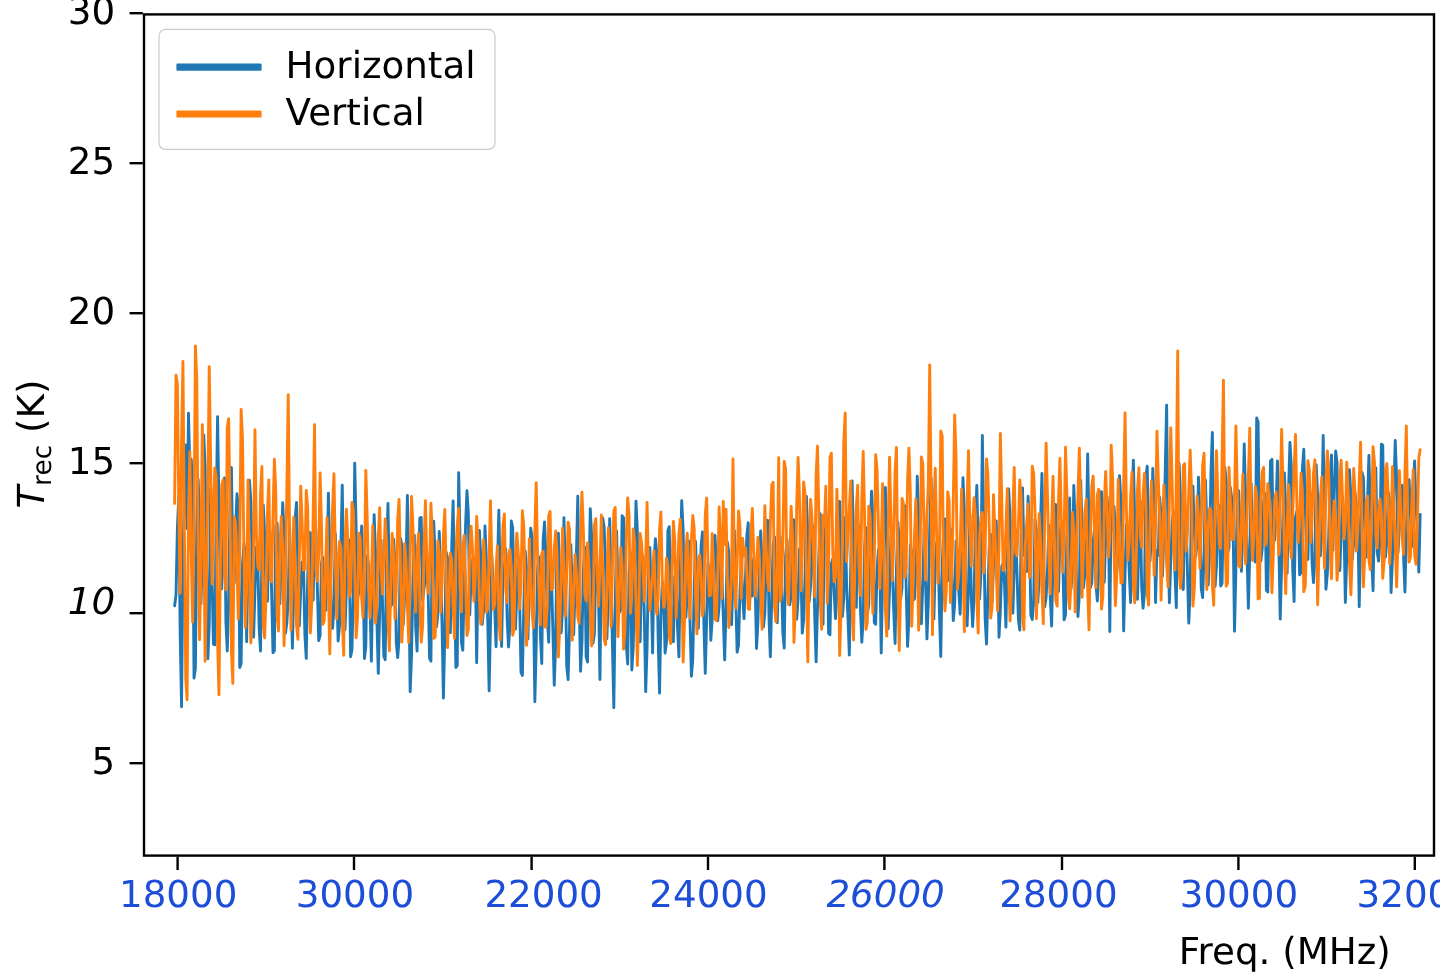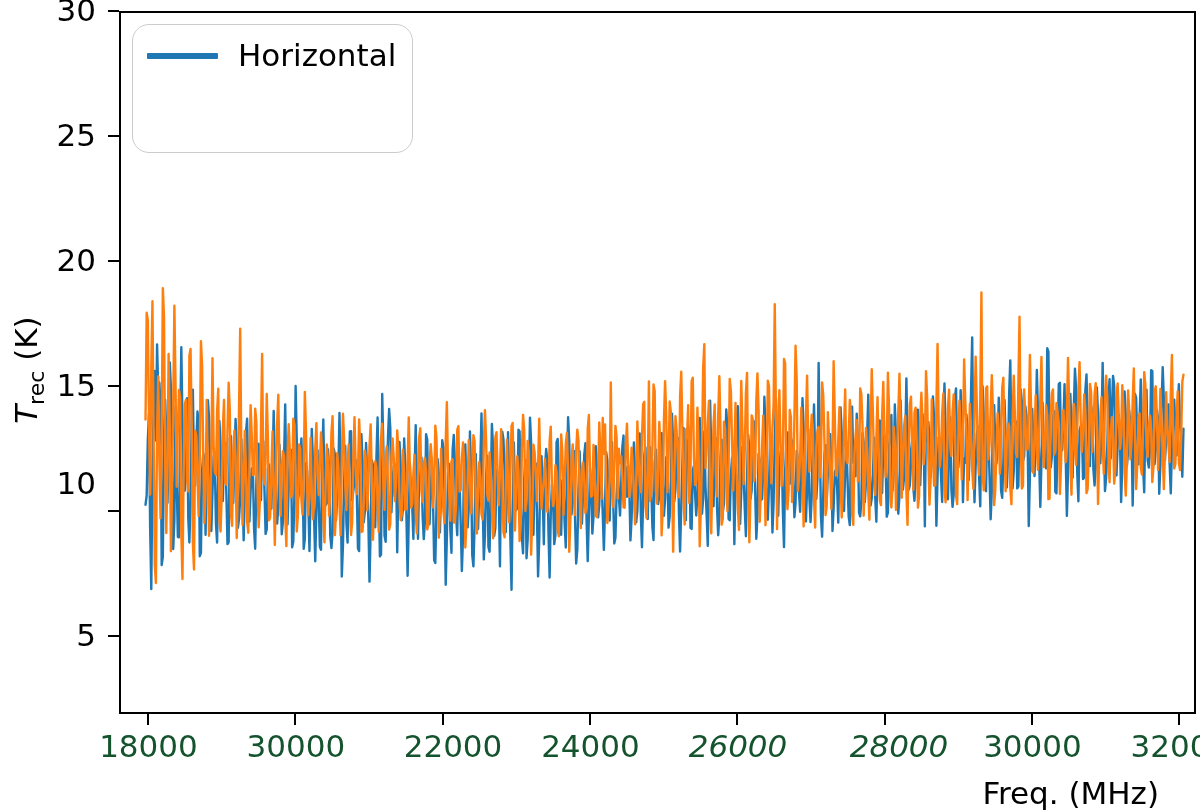--- a/index.html
+++ b/index.html
@@ -59,21 +59,21 @@
     font-size: 31px;
     color: #000000;
     line-height: 1;
   }
   .ticklabel-x {
     position: absolute;
     top: 731px;
     text-align: center;
     width: 200px;
     font-size: 31px;
-    color: #14532d;
+    color: #1d4ed8;
     line-height: 1;
   }
 
   
   #xlabel {
     position: absolute;
     top: 775px;
     left: 0;
     width: 1159px;
     text-align: right;
@@ -98,23 +98,23 @@
     vertical-align: -0.28em;
     font-style: normal;
   }
 
   
   #legend {
     position: absolute;
     left: 132px;
     top: 24px;
     width: 281px;
-    height: 129px;
+    height: 101px;
     border: 1.6px solid #cccccc;
-    border-radius: 17px;
+    border-radius: 6px;
     background: #ffffff;
     box-sizing: border-box;
     padding: 11px 0 0 0;
   }
   .legend-row {
     display: flex;
     align-items: center;
     height: 39px;
     padding-left: 14px;
   }
@@ -143,21 +143,21 @@
     <g id="series-group">
         <path d="M26.52 493.77L27.67 484.70L28.83 428.77L29.98 402.69L31.14 516.54L32.29 577.99L33.45 461.15L34.60 397.53L35.76 359.86L36.91 429.51L38.07 333.38L39.22 379.40L40.37 371.69L41.53 394.59L42.68 553.99L43.84 545.94L44.99 424.53L46.15 388.62L47.30 421.64L48.46 492.02L49.61 448.97L50.77 351.38L51.92 377.11L53.07 453.92L54.23 538.00L55.38 509.24L56.54 396.02L57.69 470.71L58.85 525.81L60.00 526.35L61.16 417.29L62.31 336.19L63.47 411.42L64.62 479.72L65.78 479.76L66.93 428.72L68.08 387.19L69.24 506.69L70.39 531.45L71.55 489.69L72.70 407.76L73.86 378.59L75.01 459.32L76.17 474.75L77.32 432.39L78.48 400.51L79.63 411.40L80.78 545.21L81.94 541.93L83.09 459.60L84.25 442.23L85.40 449.49L86.56 523.83L87.71 454.50L88.87 389.15L90.02 406.00L91.18 459.39L92.33 519.98L93.48 480.53L94.64 444.99L95.79 452.77L96.95 512.57L98.10 531.63L99.26 450.60L100.41 409.92L101.57 434.26L102.72 487.93L103.88 489.94L105.03 439.54L106.19 432.52L107.34 481.44L108.49 533.00L109.65 531.25L110.80 427.14L111.96 425.00L113.11 484.00L114.27 492.07L115.42 450.92L116.58 407.97L117.73 434.11L118.89 516.81L120.04 507.88L121.19 487.13L122.35 428.27L123.50 476.17L124.66 529.22L125.81 479.59L126.97 421.31L128.12 407.73L129.28 467.24L130.43 510.61L131.59 480.88L132.74 457.56L133.89 458.49L135.05 517.46L136.20 537.69L137.36 472.47L138.51 432.54L139.67 432.96L140.82 489.87L141.98 488.98L143.13 428.13L144.29 430.33L145.44 477.62L146.59 522.85L147.75 518.24L148.90 457.86L150.06 453.46L151.21 483.95L152.37 497.80L153.52 458.50L154.68 399.91L155.83 450.15L156.99 495.35L158.14 512.57L159.30 495.94L160.45 433.68L161.60 477.73L162.76 523.20L163.91 510.68L165.07 446.47L166.22 393.33L167.38 478.12L168.53 513.58L169.69 478.86L170.84 442.47L172.00 438.97L173.15 536.24L174.30 530.57L175.46 481.94L176.61 374.95L177.77 429.33L178.92 488.30L180.08 482.00L181.23 447.76L182.39 427.33L183.54 460.83L184.70 537.83L185.85 527.68L187.00 452.23L188.16 460.14L189.31 490.57L190.47 540.04L191.62 476.25L192.78 417.84L193.93 449.29L195.09 506.46L196.24 550.19L197.40 498.73L198.55 439.11L199.71 489.75L200.86 535.77L202.01 538.70L203.17 446.04L204.32 408.51L205.48 475.23L206.63 494.21L207.79 492.12L208.94 438.23L210.10 455.71L211.25 524.44L212.41 537.05L213.56 521.72L214.71 437.45L215.87 443.27L217.02 509.28L218.18 487.10L219.33 460.52L220.49 401.95L221.64 471.00L222.80 565.50L223.95 534.93L225.11 472.18L226.26 435.04L227.41 511.72L228.57 531.61L229.72 467.93L230.88 420.48L232.03 420.18L233.19 489.16L234.34 479.55L235.50 471.55L236.65 449.07L237.81 483.60L238.96 537.42L240.11 540.06L241.27 432.45L242.42 423.28L243.58 451.31L244.73 511.35L245.89 500.72L247.04 431.88L248.20 464.96L249.35 508.86L250.51 570.65L251.66 518.42L252.82 449.18L253.97 454.04L255.12 510.61L256.28 516.22L257.43 446.19L258.59 406.43L259.74 473.72L260.90 545.24L262.05 543.50L263.21 382.96L264.36 436.67L265.52 524.48L266.67 530.81L267.82 474.27L268.98 426.72L270.13 397.98L271.29 417.20L272.44 501.39L273.60 471.22L274.75 455.50L275.91 485.35L277.06 453.40L278.22 541.33L279.37 472.03L280.52 431.07L281.68 453.61L282.83 509.22L283.99 497.48L285.14 427.38L286.30 455.58L287.45 506.61L288.61 564.72L289.76 507.73L290.92 453.21L292.07 481.91L293.23 495.10L294.38 527.92L295.53 462.63L296.69 414.16L297.84 471.56L299.00 527.72L300.15 464.79L301.31 463.56L302.46 446.40L303.62 505.02L304.77 528.15L305.93 510.35L307.08 423.22L308.23 428.56L309.39 491.00L310.54 513.26L311.70 483.55L312.85 452.21L314.01 488.18L315.16 549.28L316.32 551.93L317.47 496.51L318.63 448.02L319.78 461.99L320.93 521.53L322.09 477.31L323.24 429.21L324.40 436.71L325.55 490.41L326.71 573.79L327.86 525.96L329.02 462.30L330.17 452.99L331.33 518.78L332.48 541.90L333.64 438.74L334.79 423.92L335.94 452.17L337.10 504.19L338.25 524.19L339.41 456.76L340.56 469.51L341.72 513.67L342.87 560.01L344.03 525.75L345.18 440.84L346.34 433.41L347.49 484.35L348.64 516.40L349.80 497.09L350.95 420.42L352.11 462.13L353.26 544.08L354.42 555.39L355.57 514.55L356.73 442.89L357.88 481.57L359.04 517.94L360.19 482.08L361.34 450.62L362.50 402.47L363.65 488.45L364.81 548.40L365.96 524.32L367.12 464.24L368.27 445.05L369.43 535.92L370.58 540.67L371.74 476.43L372.89 412.93L374.04 435.80L375.20 524.90L376.35 517.09L377.51 458.59L378.66 463.51L379.82 487.51L380.97 555.31L382.13 451.36L383.28 420.62L384.44 428.22L385.59 459.41L386.75 521.28L387.90 487.11L389.05 421.23L390.21 470.66L391.36 527.22L392.52 578.77L393.67 493.74L394.83 431.52L395.98 478.32L397.14 499.21L398.29 497.03L399.45 418.78L400.60 420.35L401.75 494.72L402.91 526.35L404.06 542.33L405.22 466.78L406.37 449.09L407.53 547.28L408.68 528.52L409.84 470.42L410.99 406.60L412.15 432.11L413.30 515.88L414.45 523.74L415.61 467.64L416.76 452.55L417.92 500.85L419.07 565.40L420.23 528.96L421.38 457.40L422.54 445.27L423.69 482.27L424.85 533.21L426.00 457.19L427.16 437.97L428.31 449.07L429.46 520.64L430.62 566.59L431.77 502.78L432.93 473.51L434.08 488.89L435.24 533.13L436.39 524.24L437.55 431.24L438.70 427.88L439.86 483.98L441.01 514.94L442.16 523.77L443.32 469.40L444.47 471.58L445.63 512.59L446.78 536.44L447.94 460.41L449.09 406.21L450.25 429.85L451.40 502.92L452.56 503.39L453.71 484.56L454.86 439.83L456.02 506.80L457.17 552.50L458.33 538.36L459.48 478.13L460.64 440.27L461.79 477.46L462.95 512.69L464.10 480.95L465.26 443.59L466.41 432.27L467.56 508.81L468.72 550.16L469.87 506.29L471.03 457.95L472.18 473.35L473.34 522.59L474.49 505.49L475.65 439.37L476.80 435.10L477.96 458.43L479.11 506.30L480.27 494.00L481.42 449.15L482.57 468.94L483.73 502.47L484.88 538.90L486.04 496.23L487.19 441.11L488.35 449.33L489.50 485.10L490.66 509.62L491.81 469.91L492.97 431.10L494.12 485.99L495.27 532.41L496.43 526.64L497.58 484.34L498.74 456.20L499.89 485.84L501.05 504.56L502.20 471.92L503.36 435.53L504.51 424.58L505.67 492.68L506.82 456.25L507.97 485.76L509.13 454.38L510.28 475.41L511.44 529.41L512.59 507.74L513.75 466.66L514.90 431.54L516.06 458.65L517.21 511.38L518.37 499.86L519.52 461.50L520.68 422.50L521.83 503.90L522.98 536.30L524.14 487.79L525.29 443.76L526.45 436.42L527.60 473.40L528.76 507.95L529.91 448.71L531.07 436.14L532.22 474.08L533.38 516.24L534.53 529.14L535.68 452.09L536.84 438.61L537.99 477.21L539.15 493.00L540.30 484.64L541.46 422.05L542.61 422.19L543.77 472.92L544.92 504.91L546.08 488.31L547.23 446.26L548.38 458.69L549.54 516.64L550.69 505.71L551.85 469.51L553.00 402.62L554.16 433.42L555.31 490.34L556.47 478.43L557.62 443.15L558.78 427.02L559.93 502.56L561.08 540.59L562.24 495.46L563.39 451.86L564.55 417.07L565.70 488.40L566.86 509.21L568.01 431.73L569.17 414.86L570.32 430.14L571.48 516.89L572.63 517.94L573.79 459.13L574.94 454.76L576.09 483.04L577.25 504.49L578.40 483.35L579.56 415.46L580.71 406.91L581.87 457.71L583.02 502.74L584.18 487.09L585.33 420.46L586.49 475.23L587.64 504.01L588.79 534.91L589.95 461.83L591.10 389.76L592.26 439.91L593.41 490.30L594.57 495.17L595.72 440.38L596.88 427.10L598.03 496.13L599.19 524.21L600.34 504.57L601.49 445.73L602.65 428.67L603.80 500.70L604.96 493.08L606.11 434.80L607.27 398.36L608.42 418.78L609.58 507.75L610.73 509.21L611.89 463.41L613.04 446.81L614.20 458.90L615.35 533.17L616.50 470.43L617.66 410.87L618.81 395.24L619.97 450.30L621.12 512.92L622.28 480.18L623.43 435.60L624.59 461.85L625.74 497.19L626.90 525.23L628.05 463.74L629.20 423.97L630.36 438.89L631.51 487.95L632.67 479.34L633.82 409.59L634.98 410.50L636.13 477.47L637.29 527.68L638.44 505.13L639.60 442.89L640.75 449.40L641.90 489.26L643.06 487.98L644.21 461.74L645.37 385.82L646.52 418.72L647.68 490.98L648.83 508.77L649.99 475.57L651.14 429.35L652.30 471.71L653.45 521.43L654.60 491.51L655.76 430.00L656.91 387.30L658.07 448.36L659.22 504.70L660.38 458.39L661.53 441.60L662.69 437.61L663.84 498.90L665.00 536.12L666.15 459.70L667.31 433.49L668.46 421.37L669.61 467.53L670.77 472.74L671.92 427.07L673.08 430.52L674.23 467.03L675.39 506.23L676.54 492.76L677.70 439.91L678.85 448.28L680.01 481.89L681.16 500.84L682.31 449.50L683.47 387.15L684.62 415.46L685.78 482.73L686.93 510.48L688.09 477.67L689.24 418.49L690.40 487.49L691.55 511.07L692.71 485.73L693.86 428.95L695.01 393.44L696.17 444.12L697.32 488.00L698.48 466.83L699.63 351.93L700.79 426.00L701.94 504.72L703.10 525.73L704.25 484.84L705.41 443.90L706.56 434.25L707.72 490.73L708.87 462.14L710.02 429.33L711.18 423.18L712.33 448.61L713.49 520.05L714.64 497.26L715.80 460.99L716.95 458.40L718.11 476.28L719.26 511.62L720.42 450.65L721.57 396.48L722.72 421.28L723.88 468.86L725.03 499.95L726.19 460.00L727.34 431.30L728.50 466.86L729.65 505.25L730.81 514.12L731.96 434.11L733.12 395.69L734.27 451.76L735.42 435.74L736.58 465.24L737.73 402.58L738.89 429.20L740.04 501.58L741.20 505.32L742.35 490.62L743.51 422.04L744.66 431.27L745.82 491.28L746.97 471.24L748.13 424.95L749.28 383.62L750.43 447.00L751.59 494.66L752.74 487.21L753.90 464.09L755.05 426.62L756.21 486.05L757.36 510.73L758.52 454.99L759.67 414.92L760.83 409.46L761.98 452.85L763.13 481.96L764.29 435.14L765.44 423.86L766.60 450.63L767.75 505.61L768.91 501.61L770.06 435.31L771.22 423.46L772.37 404.01L773.53 479.63L774.68 464.11L775.83 393.56L776.99 425.72L778.14 473.13L779.30 502.75L780.45 484.52L781.61 389.45L782.76 430.70L783.92 478.63L785.07 466.31L786.23 434.14L787.38 367.33L788.53 430.31L789.69 478.71L790.84 474.50L792.00 439.87L793.15 429.55L794.31 476.51L795.46 489.81L796.62 465.29L797.77 399.20L798.93 398.74L800.08 468.49L801.24 474.14L802.39 436.58L803.54 403.08L804.70 420.88L805.85 515.29L807.01 399.82L808.16 429.86L809.32 410.94L810.47 427.78L811.63 466.15L812.78 450.73L813.94 385.33L815.09 406.73L816.24 444.33L817.40 514.71L818.55 466.57L819.71 426.23L820.86 432.89L822.02 465.47L823.17 491.06L824.33 407.96L825.48 372.47L826.64 423.30L827.79 467.64L828.94 488.42L830.10 435.12L831.25 406.23L832.41 478.75L833.56 495.82L834.72 483.17L835.87 386.64L837.03 377.48L838.18 444.29L839.34 456.51L840.49 438.21L841.65 379.31L842.80 411.54L843.95 491.16L845.11 447.77L846.26 451.75L847.42 403.44L848.57 418.82L849.73 469.08L850.88 433.33L852.04 380.83L853.19 326.56L854.35 442.02L855.50 491.25L856.65 455.50L857.81 424.00L858.96 415.46L860.12 466.28L861.27 495.39L862.43 405.58L863.58 375.24L864.74 403.03L865.89 462.71L867.05 480.29L868.20 411.33L869.35 418.37L870.51 464.57L871.66 508.24L872.82 479.89L873.97 401.77L875.13 394.11L876.28 432.58L877.44 452.72L878.59 439.75L879.75 386.71L880.90 418.00L882.05 479.53L883.21 486.89L884.36 451.14L885.52 388.94L886.67 426.11L887.83 476.51L888.98 448.64L890.14 382.77L891.29 349.41L892.45 429.95L893.60 477.49L894.76 460.11L895.91 414.39L897.06 410.43L898.22 477.36L899.37 475.35L900.53 411.24L901.68 378.48L902.84 390.23L903.99 449.89L905.15 445.55L906.30 395.21L907.46 404.53L908.61 429.10L909.76 515.02L910.92 463.35L912.07 410.21L913.23 397.83L914.38 433.57L915.54 465.15L916.69 419.83L917.85 358.98L919.00 402.33L920.16 448.88L921.31 495.86L922.46 450.21L923.62 391.85L924.77 444.80L925.93 450.99L927.08 457.38L928.24 337.28L929.39 340.55L930.55 431.20L931.70 456.37L932.86 446.15L934.01 406.66L935.17 400.23L936.32 480.72L937.47 482.34L938.63 425.58L939.78 373.07L940.94 371.82L942.09 440.30L943.25 438.90L944.40 410.25L945.56 373.10L946.71 444.69L947.87 504.91L949.02 460.16L950.17 417.88L951.33 383.03L952.48 413.36L953.64 466.66L954.79 397.68L955.95 357.67L957.10 377.91L958.26 462.62L959.41 490.33L960.57 419.80L961.72 414.96L962.87 416.15L964.03 468.06L965.18 466.48L966.34 379.54L967.49 363.37L968.65 409.73L969.80 447.24L970.96 455.16L972.11 394.82L973.27 403.22L974.42 458.82L975.57 474.47L976.73 454.87L977.88 376.41L979.04 403.52L980.19 447.79L981.35 452.18L982.50 417.14L983.66 351.88L984.81 429.04L985.97 480.03L987.12 467.07L988.28 435.59L989.43 388.20L990.58 368.17L991.74 447.57L992.89 399.31L994.05 364.88L995.20 374.42L996.36 455.81L997.51 464.42L998.67 432.97L999.82 403.59L1000.98 427.50L1002.13 491.04L1003.28 453.54L1004.44 391.33L1005.59 380.38L1006.75 403.80L1007.90 455.13L1009.06 440.96L1010.21 399.78L1011.37 411.80L1012.52 419.57L1013.68 494.63L1014.83 436.24L1015.98 382.74L1017.14 386.79L1018.29 428.67L1019.45 453.36L1020.60 407.39L1021.76 368.48L1022.91 413.45L1024.07 454.58L1025.22 481.34L1026.38 410.00L1027.53 378.69L1028.69 449.41L1029.84 456.59L1030.99 437.58L1032.15 359.12L1033.30 359.94L1034.46 448.81L1035.61 453.23L1036.77 438.11L1037.92 399.25L1039.08 407.65L1040.23 482.82L1041.39 453.79L1042.54 396.66L1043.69 356.11L1044.85 387.96L1046.00 449.27L1047.16 428.73L1048.31 403.36L1049.47 393.47L1050.62 452.22L1051.78 482.36L1052.93 435.17L1054.09 396.89L1055.24 388.73L1056.39 418.53L1057.55 444.47L1058.70 397.85L1059.86 373.11L1061.01 412.83L1062.17 428.29L1063.32 465.75L1064.48 417.66" fill="none" stroke="#1f77b4" stroke-width="2.4" stroke-linejoin="round" stroke-linecap="round"></path>
         <path d="M26.52 408.55L27.67 301.74L28.83 309.41L29.98 411.56L31.14 483.46L32.29 356.36L33.45 290.25L34.60 423.59L35.76 554.15L36.91 572.14L38.07 418.17L39.22 365.43L40.37 450.42L41.53 507.30L42.68 428.13L43.84 277.24L44.99 305.54L46.15 449.77L47.30 522.09L48.46 460.30L49.61 342.97L50.77 416.94L51.92 540.15L53.07 476.82L54.23 393.98L55.38 294.67L56.54 373.90L57.69 475.62L58.85 417.03L60.00 379.00L61.16 386.53L62.31 522.73L63.47 568.03L64.62 462.80L65.78 393.27L66.93 388.80L68.08 468.44L69.24 480.50L70.39 344.98L71.55 337.97L72.70 412.38L73.86 531.70L75.01 558.50L76.17 419.73L77.32 425.10L78.48 463.90L79.63 504.91L80.78 445.89L81.94 330.16L83.09 354.31L84.25 448.72L85.40 511.99L86.56 480.39L87.71 388.92L88.87 455.06L90.02 524.77L91.18 504.25L92.33 442.79L93.48 347.09L94.64 433.83L95.79 460.65L96.95 463.89L98.10 400.56L99.26 377.73L100.41 509.53L101.57 520.53L102.72 483.87L103.88 416.37L105.03 388.95L106.19 471.58L107.34 473.79L108.49 419.03L109.65 371.72L110.80 399.03L111.96 502.71L113.11 514.84L114.27 441.48L115.42 419.38L116.58 446.81L117.73 527.05L118.89 472.42L120.04 396.23L121.19 317.82L122.35 440.02L123.50 513.98L124.66 469.33L125.81 419.90L126.97 459.78L128.12 510.18L129.28 521.85L130.43 455.82L131.59 394.14L132.74 423.30L133.89 464.10L135.05 463.36L136.20 397.70L137.36 411.14L138.51 476.49L139.67 516.40L140.82 491.50L141.98 418.97L143.13 343.00L144.29 463.83L145.44 473.40L146.59 450.44L147.75 383.07L148.90 427.14L150.06 509.32L151.21 506.02L152.37 462.05L153.52 420.49L154.68 481.06L155.83 533.87L156.99 463.39L158.14 412.79L159.30 383.73L160.45 452.23L161.60 504.76L162.76 456.85L163.91 440.21L165.07 445.40L166.22 503.91L167.38 535.12L168.53 443.21L169.69 413.26L170.84 439.81L172.00 486.24L173.15 481.81L174.30 407.78L175.46 413.97L176.61 463.43L177.77 520.43L178.92 504.13L180.08 433.38L181.23 438.52L182.39 487.94L183.54 503.64L184.70 460.34L185.85 380.93L187.00 420.15L188.16 479.46L189.31 504.24L190.47 474.71L191.62 427.00L192.78 489.11L193.93 508.31L195.09 492.91L196.24 437.50L197.40 412.14L198.55 464.12L199.71 484.06L200.86 453.97L202.01 421.51L203.17 442.26L204.32 506.65L205.48 531.37L206.63 474.32L207.79 433.51L208.94 449.95L210.10 504.62L211.25 479.32L212.41 422.11L213.56 405.19L214.71 461.34L215.87 524.11L217.02 502.23L218.18 442.12L219.33 456.09L220.49 493.84L221.64 524.33L222.80 450.51L223.95 402.72L225.11 427.97L226.26 475.26L227.41 499.12L228.57 448.88L229.72 433.44L230.88 492.95L232.03 524.08L233.19 511.11L234.34 445.17L235.50 406.30L236.65 453.75L237.81 483.25L238.96 462.48L240.11 408.40L241.27 435.31L242.42 521.00L243.58 520.08L244.73 492.35L245.89 439.62L247.04 449.87L248.20 499.21L249.35 475.23L250.51 435.06L251.66 413.53L252.82 465.32L253.97 528.70L255.12 488.50L256.28 450.12L257.43 456.38L258.59 493.65L259.74 520.88L260.90 451.18L262.05 427.42L263.21 412.76L264.36 477.78L265.52 498.88L266.67 444.56L267.82 435.24L268.98 472.22L270.13 518.60L271.29 513.43L272.44 445.14L273.60 427.48L274.75 447.22L275.91 490.11L277.06 470.77L278.22 419.44L279.37 439.58L280.52 488.95L281.68 509.17L282.83 503.36L283.99 438.68L285.14 463.34L286.30 499.24L287.45 496.48L288.61 451.92L289.76 406.35L290.92 460.88L292.07 496.81L293.23 492.90L294.38 462.80L295.53 443.86L296.69 501.82L297.84 522.37L299.00 470.38L300.15 426.48L301.31 417.33L302.46 479.79L303.62 491.06L304.77 452.15L305.93 446.86L307.08 461.13L308.23 518.35L309.39 513.45L310.54 451.92L311.70 433.24L312.85 448.69L314.01 496.35L315.16 475.55L316.32 414.64L317.47 426.74L318.63 480.30L319.78 526.81L320.93 500.39L322.09 437.82L323.24 476.26L324.40 499.81L325.55 512.17L326.71 429.58L327.86 391.23L329.02 455.87L330.17 480.96L331.33 509.64L332.48 450.39L333.64 448.36L334.79 511.46L335.94 511.66L337.10 493.43L338.25 418.81L339.41 415.17L340.56 480.43L341.72 479.14L342.87 447.08L344.03 431.54L345.18 450.68L346.34 536.47L347.49 511.10L348.64 468.55L349.80 429.11L350.95 469.43L352.11 502.44L353.26 469.55L354.42 424.17L355.57 429.91L356.73 485.05L357.88 522.57L359.04 477.86L360.19 451.21L361.34 468.86L362.50 502.89L363.65 508.49L364.81 432.98L365.96 399.11L367.12 429.78L368.27 483.56L369.43 489.66L370.58 441.35L371.74 459.24L372.89 498.37L374.04 527.30L375.20 515.25L376.35 426.31L377.51 421.21L378.66 464.47L379.82 494.19L380.97 461.82L382.13 418.15L383.28 465.73L384.44 521.10L385.59 526.30L386.75 478.66L387.90 428.80L389.05 469.78L390.21 511.21L391.36 461.64L392.52 415.07L393.67 411.96L394.83 474.42L395.98 519.54L397.14 478.58L398.29 445.22L399.45 460.14L400.60 529.97L401.75 513.38L402.91 437.75L404.06 403.86L405.22 418.80L406.37 500.05L407.53 483.67L408.68 429.85L409.84 440.75L410.99 491.96L412.15 543.61L413.30 501.01L414.45 433.60L415.61 441.11L416.76 461.68L417.92 490.07L419.07 455.92L420.23 407.68L421.38 463.15L422.54 497.80L423.69 480.53L424.85 468.50L426.00 448.04L427.16 488.23L428.31 500.86L429.46 488.56L430.62 430.27L431.77 415.65L432.93 474.02L434.08 495.15L435.24 488.62L436.39 454.25L437.55 461.07L438.70 519.51L439.86 525.30L441.01 465.01L442.16 423.45L443.32 440.13L444.47 503.94L445.63 469.33L446.78 433.40L447.94 421.76L449.09 462.17L450.25 540.69L451.40 508.98L452.56 449.11L453.71 433.39L454.86 474.99L456.02 504.09L457.17 439.10L458.33 418.63L459.48 429.23L460.64 483.99L461.79 517.17L462.95 457.71L464.10 451.43L465.26 469.81L466.41 502.20L467.56 494.03L468.72 417.96L469.87 403.99L471.03 461.19L472.18 485.81L473.34 484.47L474.49 433.84L475.65 461.91L476.80 504.96L477.96 506.10L479.11 469.31L480.27 411.43L481.42 441.68L482.57 487.79L483.73 406.91L484.88 442.86L486.04 413.41L487.19 472.38L488.35 511.93L489.50 494.12L490.66 465.44L491.81 371.43L492.97 471.50L494.12 495.92L495.27 457.55L496.43 414.84L497.58 426.02L498.74 487.61L499.89 437.70L501.05 452.19L502.20 445.52L503.36 466.97L504.51 496.33L505.67 496.73L506.82 434.09L507.97 412.61L509.13 451.61L510.28 485.87L511.44 465.22L512.59 436.79L513.75 452.17L514.90 483.69L516.06 513.35L517.21 473.05L518.37 410.47L519.52 446.12L520.68 472.97L521.83 481.13L522.98 425.07L524.14 393.26L525.29 390.85L526.45 494.64L527.60 507.20L528.76 462.34L529.91 370.36L531.07 489.87L532.22 482.36L533.38 438.71L534.53 373.53L535.68 380.12L536.84 478.86L537.99 492.65L539.15 459.55L540.30 411.00L541.46 437.17L542.61 524.33L543.77 497.75L544.92 410.19L546.08 370.14L547.23 402.99L548.38 481.33L549.54 448.23L550.69 390.56L551.85 400.90L553.00 466.19L554.16 540.64L555.31 464.08L556.47 405.12L557.62 419.85L558.78 445.51L559.93 486.31L561.08 384.96L562.24 360.72L563.39 418.57L564.55 489.69L565.70 513.44L566.86 418.49L568.01 427.11L569.17 394.11L570.32 491.88L571.48 461.97L572.63 370.44L573.79 366.69L574.94 446.57L576.09 473.94L577.25 469.33L578.40 396.69L579.56 435.72L580.71 535.28L581.87 497.54L583.02 437.30L584.18 356.62L585.33 333.13L586.49 457.07L587.64 439.14L588.79 412.03L589.95 390.01L591.10 496.33L592.26 522.37L593.41 459.48L594.57 412.64L595.72 393.40L596.88 461.82L598.03 485.37L599.19 404.93L600.34 365.21L601.49 417.48L602.65 513.65L603.80 507.76L604.96 410.80L606.11 418.41L607.27 468.23L608.42 500.24L609.58 453.62L610.73 367.98L611.89 380.29L613.04 428.94L614.20 479.51L615.35 443.77L616.50 392.07L617.66 461.76L618.81 496.88L619.97 519.05L621.12 428.92L622.28 369.98L623.43 419.58L624.59 473.16L625.74 441.15L626.90 381.99L628.05 361.84L629.20 474.33L630.36 531.22L631.51 482.97L632.67 404.44L633.82 408.35L634.98 470.25L636.13 462.49L637.29 390.17L638.44 362.56L639.60 399.63L640.75 510.83L641.90 477.59L643.06 435.88L644.21 404.69L645.37 445.00L646.52 514.16L647.68 458.89L648.83 369.80L649.99 375.30L651.14 435.12L652.30 472.42L653.45 418.29L654.60 393.37L655.76 293.16L656.91 399.27L658.07 517.99L659.22 412.56L660.38 379.17L661.53 434.51L662.69 475.05L663.84 449.48L665.00 348.06L666.15 352.31L667.31 468.32L668.46 498.18L669.61 479.88L670.77 398.85L671.92 405.99L673.08 491.04L674.23 465.77L675.39 407.60L676.54 334.82L677.70 369.15L678.85 480.02L680.01 468.26L681.16 444.48L682.31 396.76L683.47 450.61L684.62 515.41L685.78 450.68L686.93 406.84L688.09 364.64L689.24 427.60L690.40 460.74L691.55 427.44L692.71 403.74L693.86 417.96L695.01 488.46L696.17 516.63L697.32 435.26L698.48 419.53L699.63 415.88L700.79 466.49L701.94 451.13L703.10 371.48L704.25 384.36L705.41 429.65L706.56 504.00L707.72 495.34L708.87 401.21L710.02 427.78L711.18 463.07L712.33 498.06L713.49 442.50L714.64 350.26L715.80 406.10L716.95 464.52L718.11 461.93L719.26 428.70L720.42 396.17L721.57 470.59L722.72 506.52L723.88 478.26L725.03 415.42L726.19 378.45L727.34 449.05L728.50 452.09L729.65 427.38L730.81 388.95L731.96 401.86L733.12 502.96L734.27 513.87L735.42 444.25L736.58 424.94L737.73 409.25L738.89 470.42L740.04 464.69L741.20 377.46L742.35 383.31L743.51 414.20L744.66 504.67L745.82 468.67L746.97 417.00L748.13 439.53L749.28 481.71L750.43 508.76L751.59 419.06L752.74 358.23L753.90 401.66L755.05 452.67L756.21 484.02L757.36 427.32L758.52 386.13L759.67 444.83L760.83 489.57L761.98 494.09L763.13 404.59L764.29 371.07L765.44 424.59L766.60 465.94L767.75 435.77L768.91 361.65L770.06 398.21L771.22 485.39L772.37 496.44L773.53 474.43L774.68 416.05L775.83 432.06L776.99 498.90L778.14 445.46L779.30 401.52L780.45 362.58L781.61 411.88L782.76 486.77L783.92 444.31L785.07 415.45L786.23 404.90L787.38 480.39L788.53 513.87L789.69 438.88L790.84 393.47L792.00 385.73L793.15 431.12L794.31 478.74L795.46 401.41L796.62 396.60L797.77 434.09L798.93 496.64L800.08 485.27L801.24 408.79L802.39 381.77L803.54 412.62L804.70 453.20L805.85 438.84L807.01 360.09L808.16 386.78L809.32 446.64L810.47 493.67L811.63 468.92L812.78 388.57L813.94 441.24L815.09 474.83L816.24 474.34L817.40 392.88L818.55 333.06L819.71 415.00L820.86 455.99L822.02 441.94L823.17 402.40L824.33 382.56L825.48 477.57L826.64 491.30L827.79 456.78L828.94 396.84L830.10 378.68L831.25 436.29L832.41 445.06L833.56 401.62L834.72 383.45L835.87 407.95L837.03 484.08L838.18 493.17L839.34 426.93L840.49 389.65L841.65 420.27L842.80 468.47L843.95 429.14L845.11 348.38L846.26 388.41L847.42 420.90L848.57 489.13L849.73 440.85L850.88 393.06L852.04 428.28L853.19 458.81L854.35 478.05L855.50 402.49L856.65 345.60L857.81 392.90L858.96 446.41L860.12 464.02L861.27 386.83L862.43 281.49L863.58 462.37L864.74 479.35L865.89 465.22L867.05 377.07L868.20 375.39L869.35 448.47L870.51 433.76L871.66 398.06L872.82 364.25L873.97 399.24L875.13 494.04L876.28 478.91L877.44 440.93L878.59 402.18L879.75 420.15L880.90 462.66L882.05 426.20L883.21 376.91L884.36 366.68L885.52 430.51L886.67 480.26L887.83 429.22L888.98 412.47L890.14 414.55L891.29 476.53L892.45 493.35L893.60 408.69L894.76 364.60L895.91 404.84L897.06 442.59L898.22 446.06L899.37 372.54L900.53 305.81L901.68 426.60L902.84 477.52L903.99 474.86L905.15 378.56L906.30 405.75L907.46 438.68L908.61 438.26L909.76 403.58L910.92 343.96L912.07 398.22L913.23 460.06L914.38 461.70L915.54 423.54L916.69 384.18L917.85 439.76L919.00 458.83L920.16 422.09L921.31 386.98L922.46 345.86L923.62 422.05L924.77 456.11L925.93 434.05L927.08 394.35L928.24 404.49L929.39 488.12L930.55 487.68L931.70 405.10L932.86 382.41L934.01 378.45L935.17 443.66L936.32 438.62L937.47 392.17L938.63 401.67L939.78 424.76L940.94 482.94L942.09 451.62L943.25 405.65L944.40 399.04L945.56 422.41L946.71 451.18L947.87 402.31L949.02 346.85L950.17 393.16L951.33 451.70L952.48 483.72L953.64 426.74L954.79 392.87L955.95 439.18L957.10 454.01L958.26 417.76L959.41 379.62L960.57 351.12L961.72 408.98L962.87 440.99L964.03 420.92L965.18 383.37L966.34 398.91L967.49 482.10L968.65 477.89L969.80 442.10L970.96 372.93L972.11 380.97L973.27 441.01L974.42 421.52L975.57 383.38L976.73 372.18L977.88 415.45L979.04 493.00L980.19 445.67L981.35 402.98L982.50 386.30L983.66 432.28L984.81 462.76L985.97 388.81L987.12 364.77L988.28 385.46L989.43 445.82L990.58 471.31L991.74 422.21L992.89 406.16L994.05 424.67L995.20 472.54L996.36 456.58L997.51 386.16L998.67 372.50L999.82 406.37L1000.98 438.14L1002.13 425.34L1003.28 374.23L1004.44 397.27L1005.59 459.08L1006.75 484.61L1007.90 451.24L1009.06 379.41L1010.21 399.22L1011.37 448.31L1012.52 430.79L1013.68 389.55L1014.83 357.52L1015.98 430.20L1017.14 478.07L1018.29 452.99L1019.45 407.69L1020.60 402.40L1021.76 456.11L1022.91 463.64L1024.07 417.67L1025.22 361.14L1026.38 374.25L1027.53 435.19L1028.69 445.76L1029.84 415.41L1030.99 404.74L1032.15 420.94L1033.30 471.01L1034.46 455.79L1035.61 380.79L1036.77 375.31L1037.92 406.45L1039.08 458.93L1040.23 431.06L1041.39 377.98L1042.54 412.03L1043.69 442.61L1044.85 478.10L1046.00 439.55L1047.16 381.26L1048.31 414.16L1049.47 434.91L1050.62 451.09L1051.78 384.01L1052.93 344.05L1054.09 419.54L1055.24 457.48L1056.39 453.05L1057.55 407.97L1058.70 380.36L1059.86 451.55L1061.01 459.16L1062.17 426.06L1063.32 370.93L1064.48 363.68" fill="none" stroke="#ff7f0e" stroke-width="2.4" stroke-linejoin="round" stroke-linecap="round"></path>
       </g>
   </svg>
 
   <div id="y-ticks">
       <div class="tick-y" style="top: 635.145px;"></div>
       <div class="ticklabel-y" style="top: 620.445px;">5</div>
       <div class="tick-y" style="top: 510.056px;"></div>
-      <div class="ticklabel-y" style="top: 468px;">10</div>
+      <div class="ticklabel-y" style="top: 487px; font-style: italic;">10</div>
       <div class="tick-y" style="top: 384.967px;"></div>
       <div class="ticklabel-y" style="top: 370.267px;">15</div>
       <div class="tick-y" style="top: 259.878px;"></div>
       <div class="ticklabel-y" style="top: 245.178px;">20</div>
       <div class="tick-y" style="top: 134.789px;"></div>
       <div class="ticklabel-y" style="top: 120.089px;">25</div>
       <div class="tick-y" style="top: 9.7px;"></div>
       <div class="ticklabel-y" style="top: -5px;">30</div>
     </div>
   <div id="x-ticks">
@@ -165,31 +165,35 @@
       <div class="ticklabel-x" style="left: 48.4665px;">18000</div>
       <div class="tick-x" style="left: 294.499px;"></div>
       <div class="ticklabel-x" style="left: 195.799px;">30000</div>
       <div class="tick-x" style="left: 441.831px;"></div>
       <div class="ticklabel-x" style="left: 353px;">22000</div>
       <div class="tick-x" style="left: 589.164px;"></div>
       <div class="ticklabel-x" style="left: 490.464px;">24000</div>
       <div class="tick-x" style="left: 736.496px;"></div>
       <div class="ticklabel-x" style="left: 638px; font-style: italic;">26000</div>
       <div class="tick-x" style="left: 883.829px;"></div>
-      <div class="ticklabel-x" style="left: 799px; font-style: italic;">28000</div>
+      <div class="ticklabel-x" style="left: 782px;">28000</div>
       <div class="tick-x" style="left: 1031.16px;"></div>
       <div class="ticklabel-x" style="left: 932.461px;">30000</div>
       <div class="tick-x" style="left: 1178.49px;"></div>
       <div class="ticklabel-x" style="left: 1079.79px;">32000</div>
     </div>
 
   <div id="xlabel">Freq. (MHz)</div>
 
   <div id="ylabel"><span class="sym">T</span><span class="sub">rec</span><span> (K)</span></div>
 
   <div id="legend">
       <div class="legend-row">
         <div class="legend-swatch" style="background: rgb(31, 119, 180);"></div>
         <div class="legend-text">Horizontal</div>
       </div>
+      <div class="legend-row">
+        <div class="legend-swatch" style="background: rgb(255, 127, 14);"></div>
+        <div class="legend-text">Vertical</div>
+      </div>
     </div>
 
 </div>
 
 </body></html>

